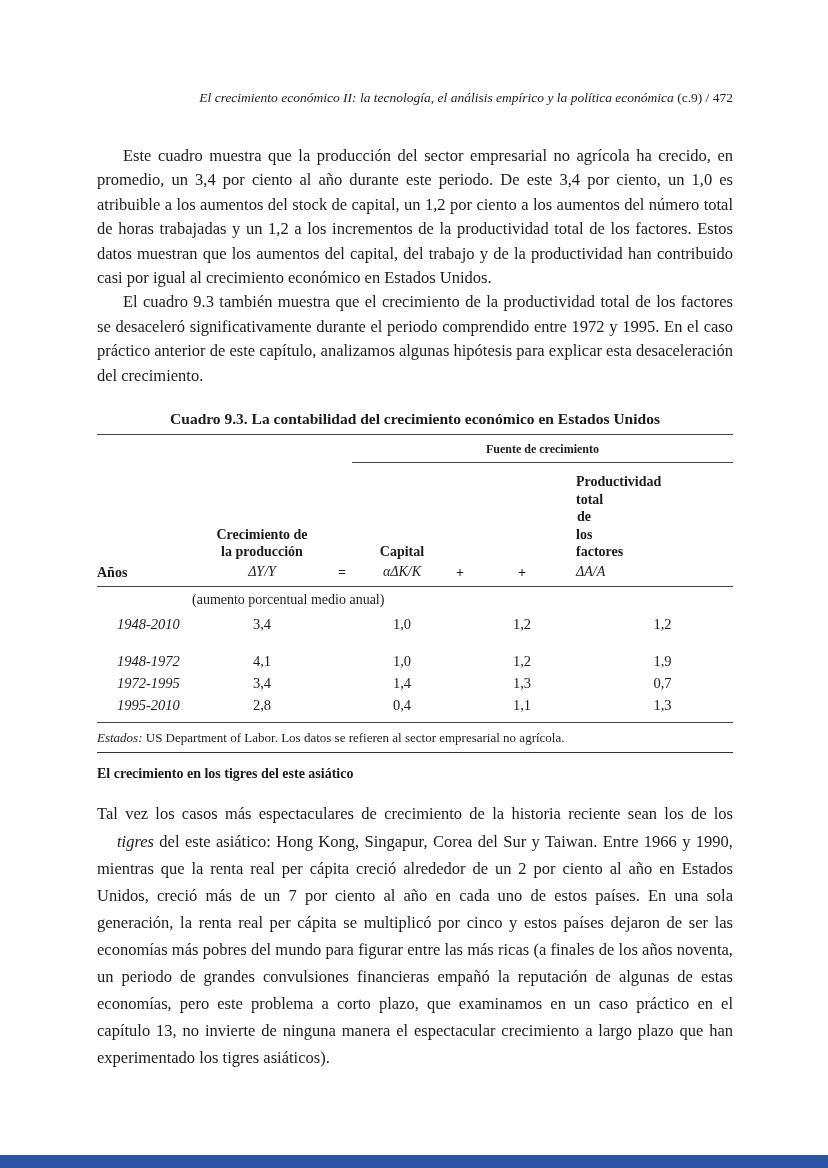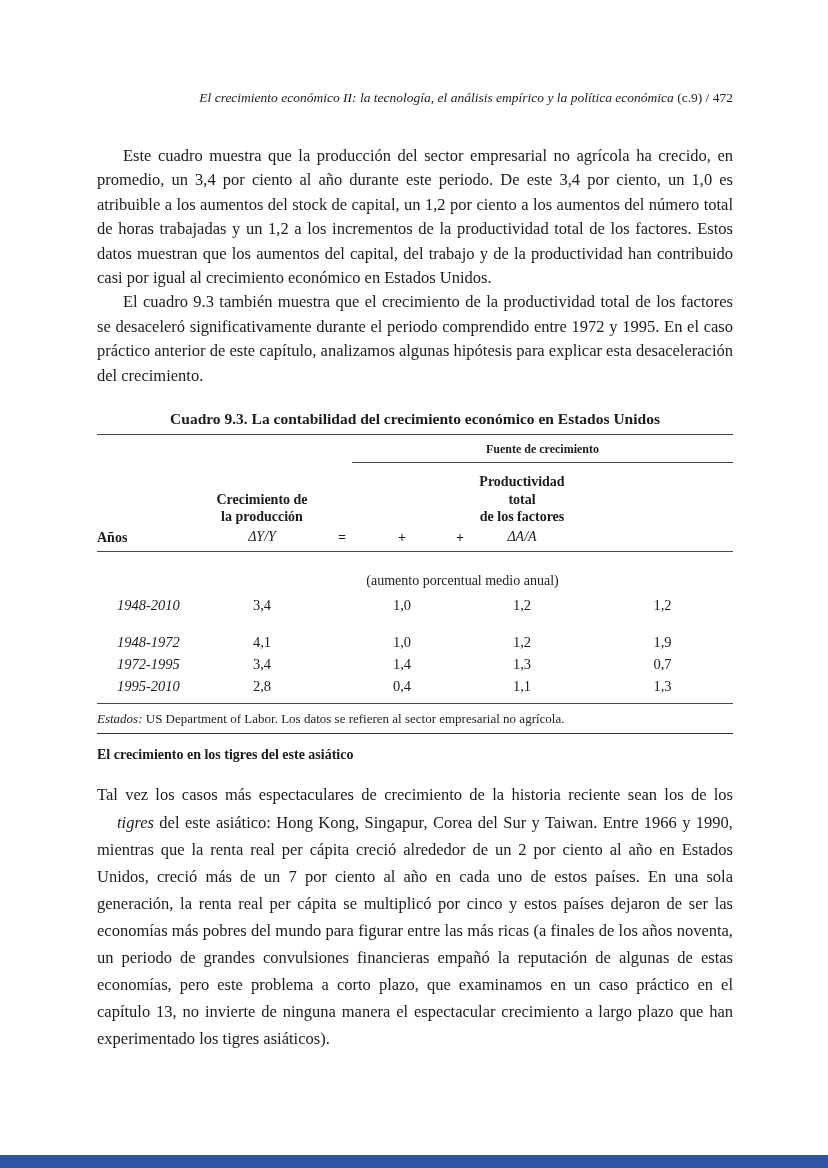--- a/index.html
+++ b/index.html
@@ -63,23 +63,21 @@
     font-size:14px;
     padding:10px 0 5px 0;
     min-height:64px;
   }
   .colhead .bold { font-weight:bold; line-height:1.25; }
   .colhead .formula { font-style:italic; line-height:1.35; padding-top:2px; }
   .colhead.left { text-align:left; }
   .op { padding-bottom:5px; font-weight:bold; }
   .units-row .units {
     grid-column:2 / 9;
-    text-align:center;
     padding:5px 0 6px 0;
-    margin-top:16px;
   }
   .drow .cell { padding:2px 0 3px 0; font-size:14.5px; }
   .drow .years { text-align:left; padding-left:20px;font-style:italic; }
   .gap { margin-top:15px; }
   .tbl-bottom { margin-top:5px; }
 
   .source {
     font-size:13px;
     margin-top:7px;
     color:#222;
@@ -134,20 +132,24 @@
     <div class="trow">
       <div class="colhead left">
         <span class="bold">Años</span>
       </div>
       <div class="colhead">
         <span class="bold">Crecimiento de</span>
         <span class="bold">la producción</span>
         <span class="formula">ΔY/Y</span>
       </div>
       <div class="colhead op">=</div>
+      <div class="colhead">
+        <span class="bold">Capital</span>
+        <span class="formula">αΔK/K</span>
+      </div>
       <div class="colhead op">+</div>
       <div class="colhead op">+</div>
       <div class="colhead">
         <span class="bold">Productividad total</span>
         <span class="bold">de los factores</span>
         <span class="formula">ΔA/A</span>
       </div>
     </div>
 
     <div class="hrule"></div>

